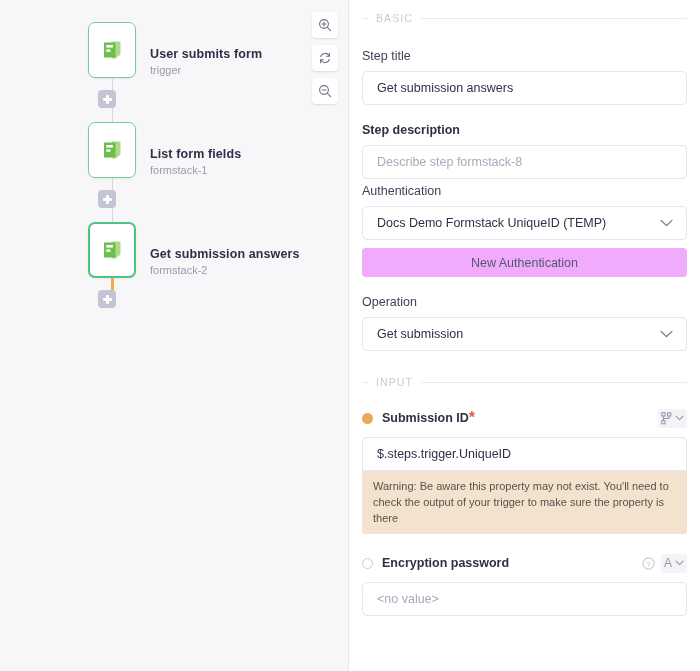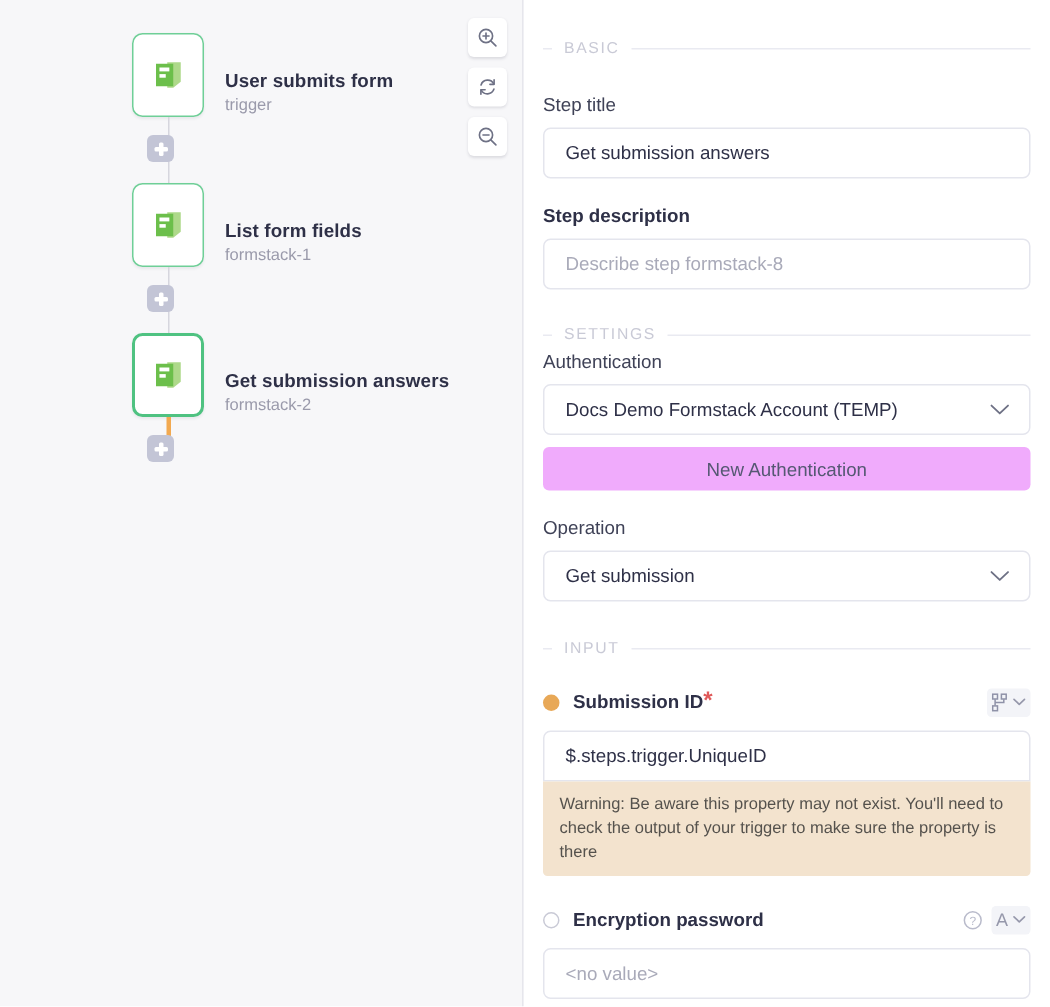--- a/index.html
+++ b/index.html
@@ -77,21 +77,21 @@
   }
   .plus-btn::before { width: 9px; height: 3px; }
   .plus-btn::after  { width: 3px; height: 9px; }
   .connector.tail { height: 40px; }
   .connector.tail .line { height: 24px; }
 
   
   .panel {
     flex: 1 1 auto; height: 671px;
     background: #ffffff;
-    padding: 14px 13px 0 13px;
+    padding: 0 13px 0 13px;
     overflow: hidden;
   }
 
   .section-head {
     display: flex; align-items: center; gap: 8px;
     color: #c9cad6; font-size: 10.5px; letter-spacing: 1.1px;
   }
   .section-head::before {
     content: ""; width: 6px; height: 1px; background: #e9eaf1; flex: 0 0 6px;
   }
@@ -270,28 +270,24 @@
       <span>BASIC</span>
       <span class="rule"></span>
     </div>
 
     <div class="field-label" style="margin-top:24px;">Step title</div>
     <div class="text-input" style="margin-top:7px;">Get submission answers</div>
 
     <div class="field-label bold" style="margin-top:17px;">Step description</div>
     <div class="text-input placeholder" style="margin-top:7px;">Describe step formstack-8</div>
 
-    <div class="section-head" style="margin-top:24px;">
-      <span>SETTINGS</span>
-      <span class="rule"></span>
-    </div>
 
     <div class="field-label" style="margin-top:4px;">Authentication</div>
     <div class="select" style="margin-top:7px;">
-      <span>Docs Demo Formstack Account (TEMP)</span>
+      <span>Docs Demo Formstack UniqueID (TEMP)</span>
       <svg class="chev" width="13" height="8" viewBox="0 0 13 8">
         <path d="M1 1.4 L6.5 6.6 L12 1.4" fill="none" stroke="#6e7185" stroke-width="1.25" stroke-linecap="round" stroke-linejoin="round"></path>
       </svg>
     </div>
     <div class="btn-secondary" style="margin-top:8px;">New Authentication</div>
 
     <div class="field-label" style="margin-top:17px;">Operation</div>
     <div class="select" style="margin-top:7px;">
       <span>Get submission</span>
       <svg class="chev" width="13" height="8" viewBox="0 0 13 8">

